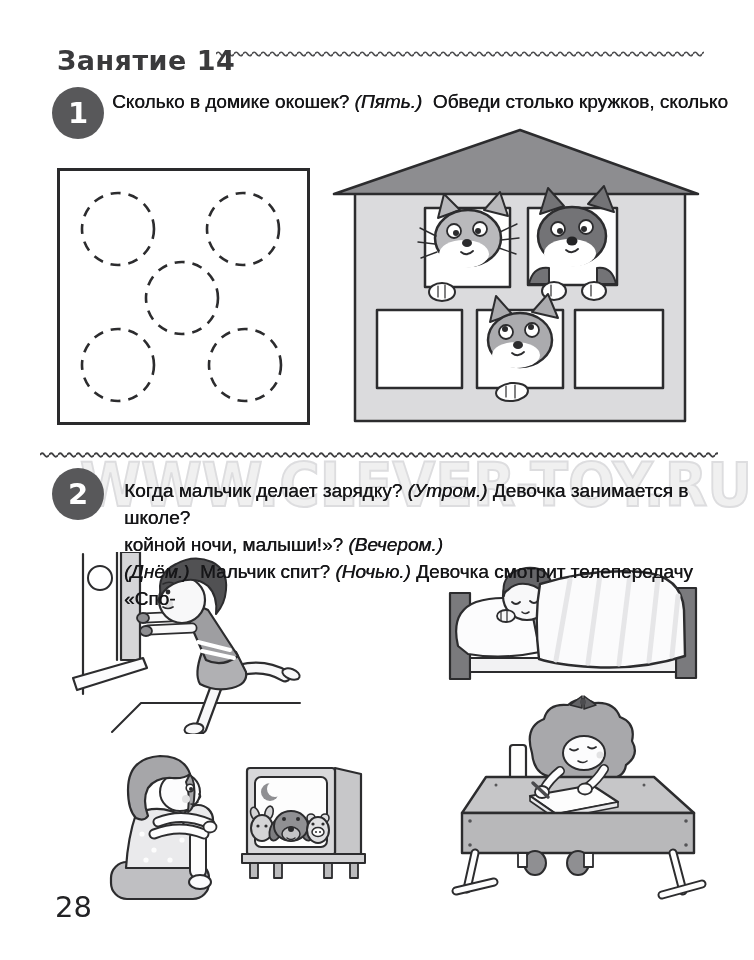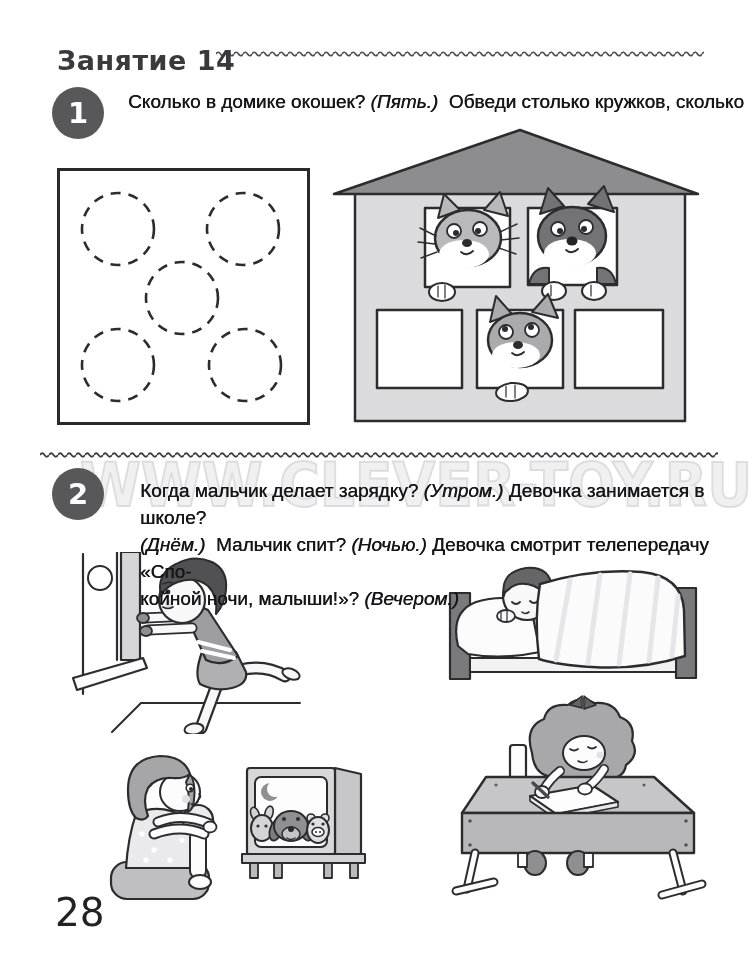--- a/index.html
+++ b/index.html
@@ -24,33 +24,33 @@
     transform:scaleX(0.92); transform-origin:left top;
   }
   .badge {
     width:52px; height:52px; border-radius:50%; background:#58585a;
     color:#ffffff; display:flex; align-items:center; justify-content:center;
     font-family:"DejaVu Sans", sans-serif; font-weight:bold; font-size:29px;
     z-index:2;
   }
   .task-text {
     width:616px; font-size:19px; line-height:27px; color:#161618;
-    text-shadow:0.4px 0 0 currentColor; z-index:2;margin-left:16px;
+    text-shadow:0.4px 0 0 currentColor; z-index:2;
   }
   .task-text .line { white-space:pre-wrap; }
   .task-text .it { font-style:italic; }
 
   .circles-box {
     left:57px; top:168px; width:247px; height:251px;
     border:3px solid #2a2a2c; z-index:1;
   }
   .fig { z-index:1; }
   .pagenum {
     left:55px; top:890px; font-family:"DejaVu Sans", sans-serif;
-    font-size:39px; color:#222224; z-index:2;
+    font-size:29px; color:#222224; z-index:2;
   }
 </style>
 </head>
 <body>
 
 <div class="page">
 
   <div class="abs title">Занятие 14</div>
   <svg class="abs" style="left:216px; top:49px;" width="488" height="10" viewBox="0 0 488 10">
     <defs>
@@ -163,22 +163,22 @@
       </pattern>
     </defs>
     <rect width="678" height="10" fill="url(#wave2)"></rect>
   </svg>
 
   <div class="abs badge" style="left:52px; top:468px;">
     <span>2</span>
   </div>
   <div class="abs task-text" style="left:124px; top:477px;">
     <div class="line"><span>Когда мальчик делает зарядку? </span><span class="it">(Утром.) </span><span>Девочка занимается в школе?</span></div>
+    <div class="line"><span>койной ночи, малыши!»? </span><span class="it">(Вечером.)</span></div>
     <div class="line"><span class="it">(Днём.) </span><span> Мальчик спит? </span><span class="it">(Ночью.) </span><span>Девочка смотрит телепередачу «Спо-</span></div>
-    <div class="line"><span>койной ночи, малыши!»? </span><span class="it">(Вечером.)</span></div>
   </div>
 
   <div class="abs fig" style="left:60px; top:552px;">
     <svg width="325" height="182" viewBox="0 0 325 182">
       <g stroke="#2c2c2e" stroke-linecap="round" stroke-linejoin="round">
         <line x1="23" y1="2" x2="23" y2="142" stroke-width="2.2"></line>
         <circle cx="40" cy="26" r="12" fill="#ffffff" stroke-width="2"></circle>
         <line x1="57" y1="0" x2="57" y2="108" stroke-width="2.2"></line>
         <rect x="61" y="0" width="19" height="108" fill="#d6d6d8" stroke-width="2.2"></rect>
         <polygon points="13,126 83,106 87,116 17,138" fill="#fcfcfd" stroke-width="2.2"></polygon>

